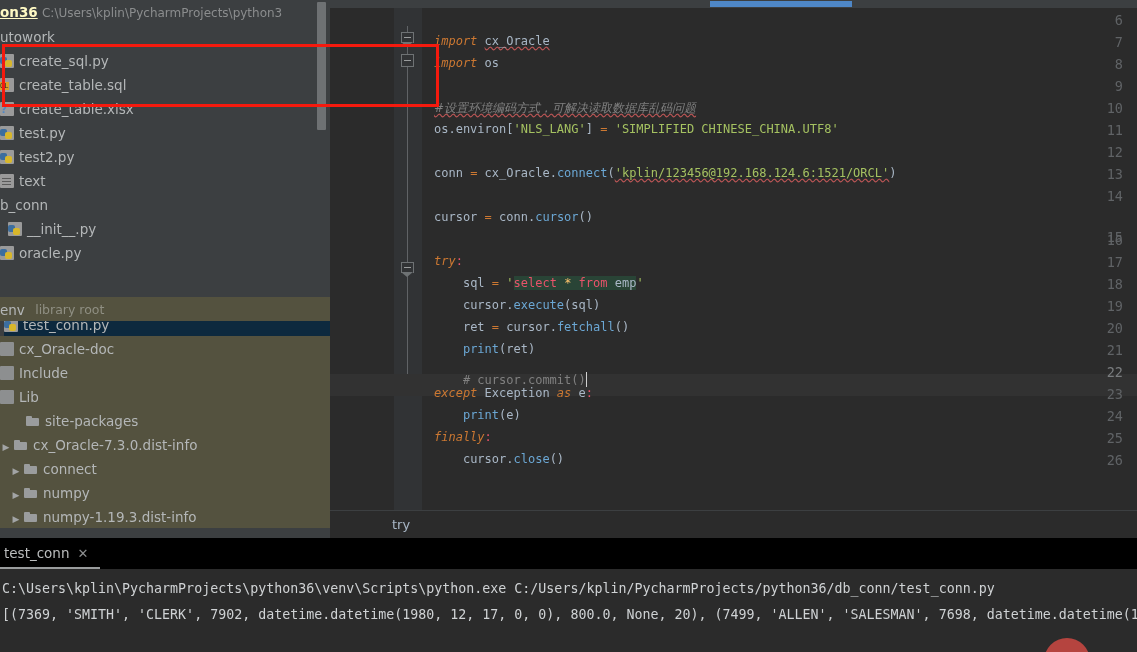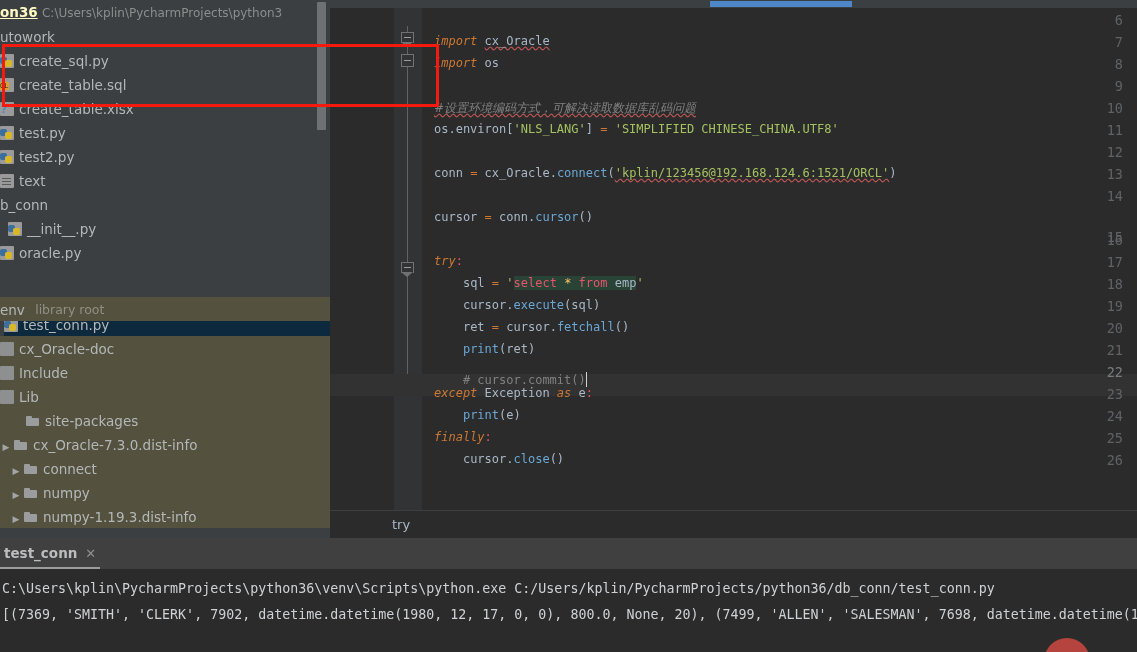--- a/index.html
+++ b/index.html
@@ -78,21 +78,21 @@
   .sqlbg{background:#294436;}
   .sqlkw2{color:#e8536a;}
   .sqlid{color:#a9b7c6;}
   .err{text-decoration:underline wavy #b55;text-decoration-skip-ink:none;}
   .caret{display:inline-block;width:1px;height:15px;background:#d0d0d0;vertical-align:-3px;}
 
   .breadcrumb{position:absolute;left:330px;top:510px;width:807px;height:28px;background:#2b2b2b;border-top:1px solid #3c3f41;color:#a9b7c6;font-size:13px;line-height:28px;padding-left:62px;box-sizing:border-box;}
 
   
   .console{position:absolute;left:0;top:538px;width:1137px;height:114px;background:#2b2b2b;}
-  .ctabs{position:absolute;left:0;top:0;width:1137px;height:31px;background:#404040;font-weight:bold;}
+  .ctabs{position:absolute;left:0;top:0;width:1137px;height:31px;background:#000000;}
   .ctab{position:absolute;left:0;top:0;width:100px;height:31px;color:#bbbdbe;font-size:13.5px;line-height:30px;padding-left:4px;box-sizing:border-box;}
   .ctab .x{color:#8d8f90;font-size:13px;margin-left:8px;}
   .ctab-underline{position:absolute;left:0;top:29px;width:100px;height:3px;background:#9a9c9d;}
   .cbody{position:absolute;left:0;top:31px;width:1137px;height:83px;background:#2b2b2b;overflow:hidden;}
   .cline{position:absolute;left:2px;font-family:"DejaVu Sans Mono","Liberation Mono",monospace;font-size:13.3px;color:#cfd2d4;white-space:pre;}
   .redbox{position:absolute;left:2px;top:44px;width:437px;height:63px;border:3px solid #f51a0e;box-sizing:border-box;pointer-events:none;}
   .redcircle{position:absolute;left:1044px;top:638px;width:46px;height:46px;border-radius:50%;background:#b5443f;}
 </style>
 </head>
 <body>

